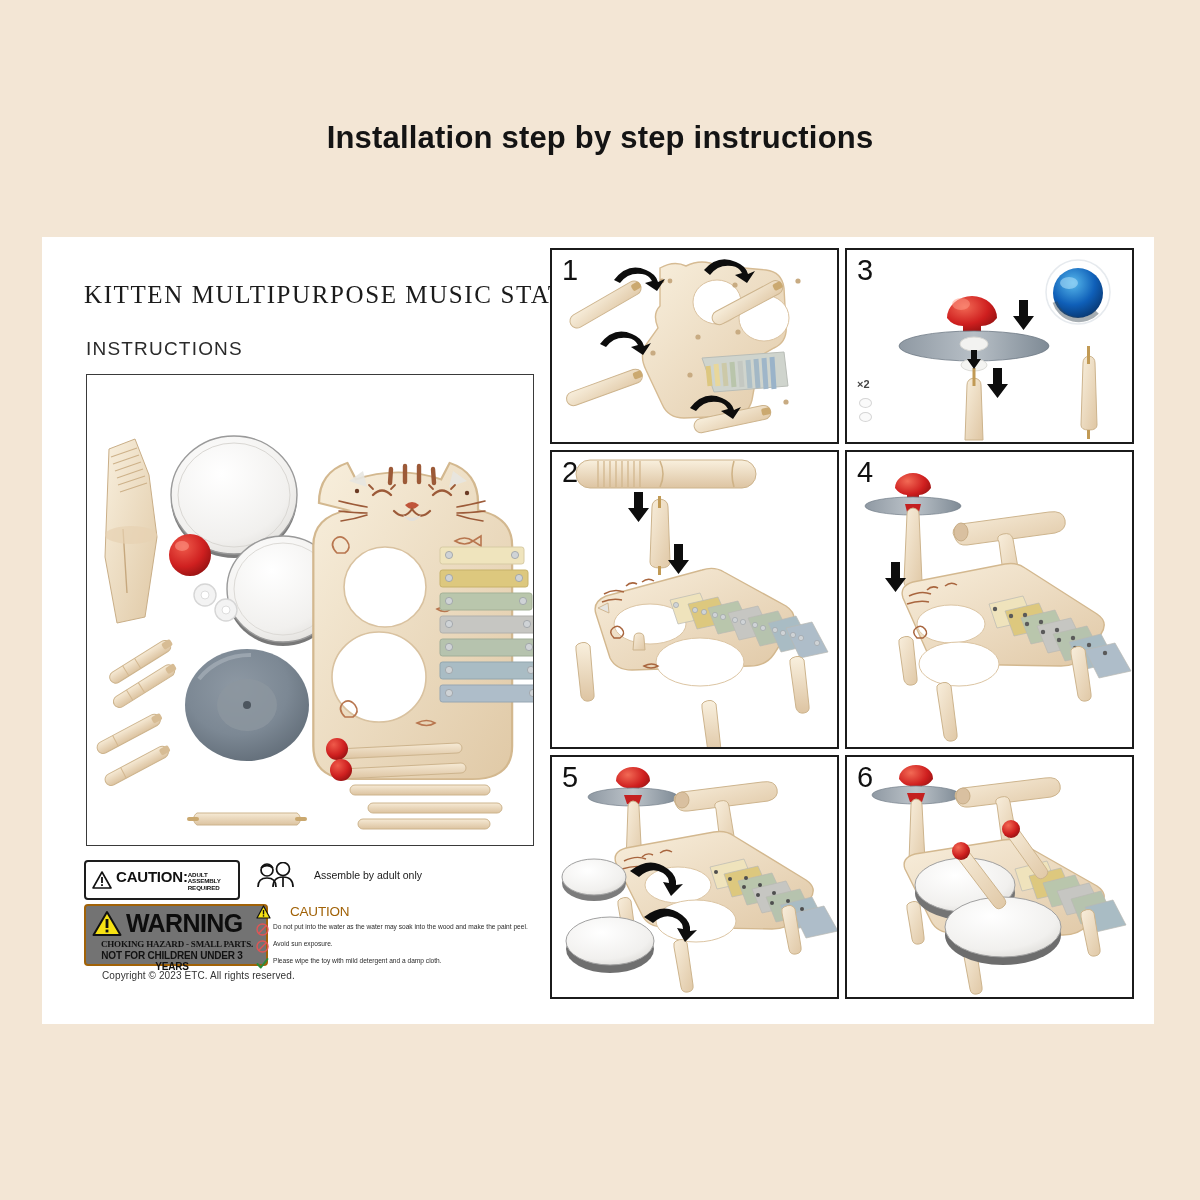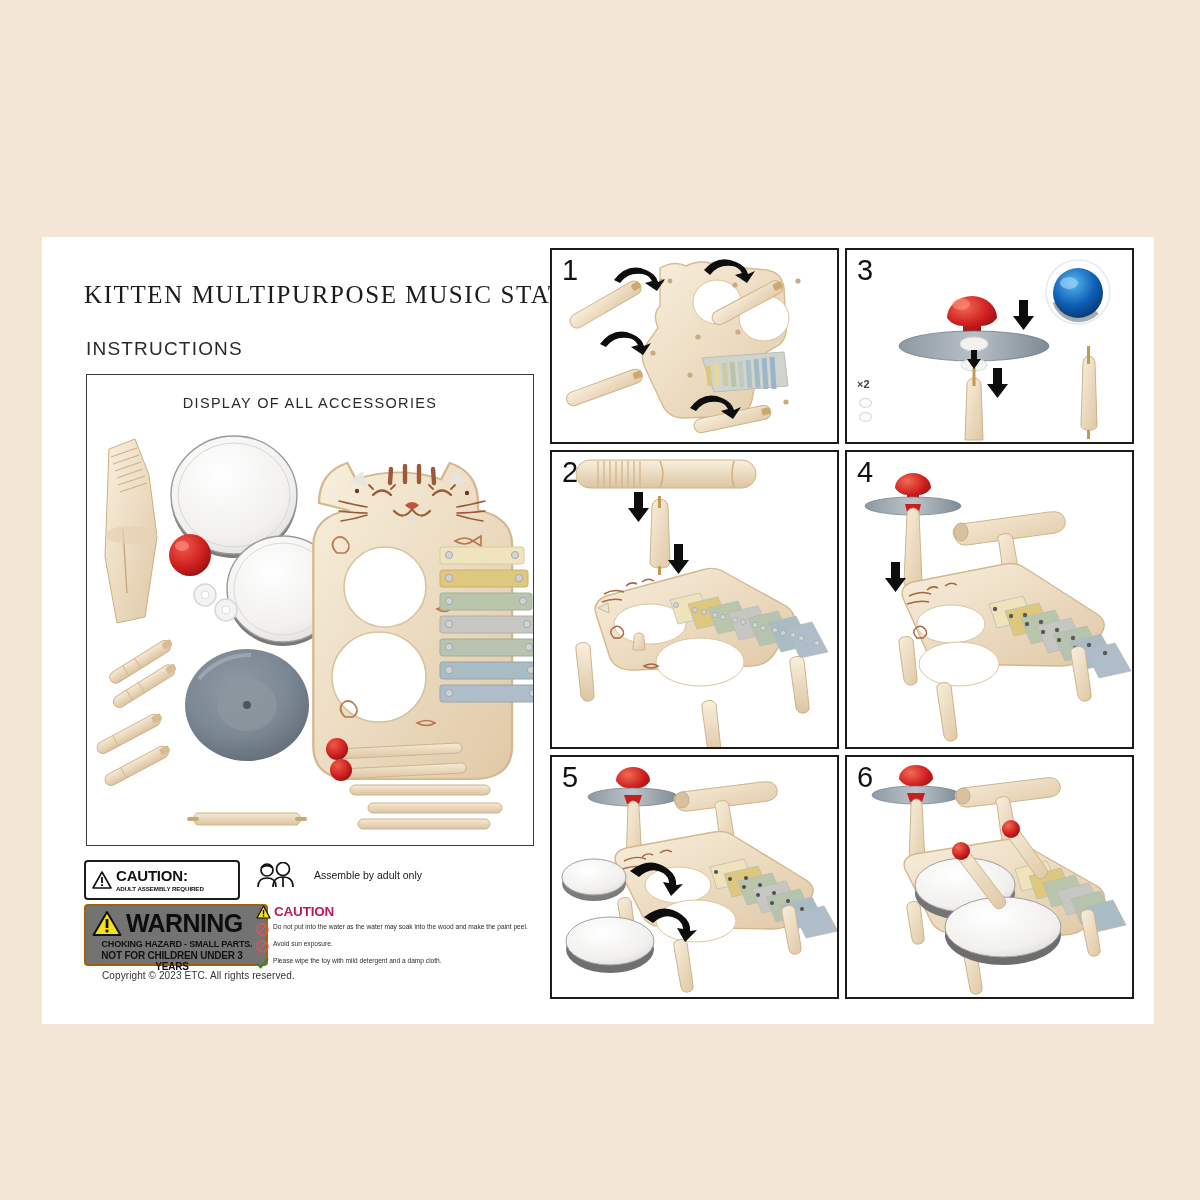--- a/index.html
+++ b/index.html
@@ -52,43 +52,43 @@
   .acc-stage{position:absolute;left:0;top:42px;width:446px;height:424px;}
 
   
   .badges{position:absolute;left:4px;top:590px;width:470px;height:130px;}
   .caution-badge{
     position:absolute;left:0;top:0;width:152px;height:36px;
     border:2px solid #1d1d1d;border-radius:4px;background:#fff;
     display:flex;align-items:center;
   }
   .cb-tri{margin-left:6px;margin-right:4px;}
-  .cb-text{display:flex;flex-direction:column;line-height:1;}
+  .cb-text{display:flex;flex-direction:row;line-height:1;}
   .cb-title{font-size:15px;font-weight:bold;color:#111;letter-spacing:-.2px;}
   .cb-sub{font-size:6.2px;font-weight:bold;color:#111;letter-spacing:-.1px;margin-top:3px;}
 
   .warning-badge{
     position:absolute;left:0;top:44px;width:180px;height:58px;
     border:2px solid #a16207;border-radius:4px;background:#737373;
   }
   .wb-row{position:absolute;left:6px;top:4px;display:flex;align-items:center;}
   .wb-word{font-size:25px;font-weight:bold;color:#0d0d0d;letter-spacing:-.6px;margin-left:4px;line-height:1;}
-  .wb-l1{position:absolute;left:5px;top:33px;width:172px;text-align:center;font-size:9px;font-weight:bold;color:#111;letter-spacing:-.2px;}
+  .wb-l1{position:absolute;left:5px;top:33px;width:172px;text-align:center;font-size:9px;font-weight:bold;color:#111;letter-spacing:-.2px;font-family:Liberation Serif, serif;}
   .wb-l2{position:absolute;left:0;top:44px;width:172px;text-align:center;font-size:10px;font-weight:bold;color:#111;letter-spacing:-.2px;}
 
   .copyright{
     position:absolute;left:2px;top:110px;font-size:10px;color:#333;letter-spacing:.1px;margin-left:16px;
   }
 
   .adult-row{position:absolute;left:172px;top:2px;display:flex;align-items:center;gap:20px;}
   .adult-label{font-size:10.5px;color:#1a1a1a;}
 
   .care{position:absolute;left:172px;top:44px;width:300px;}
   .care-head{display:flex;align-items:center;gap:3px;}
-  .care-head-text{font-size:13.5px;font-weight:bold;color:#be185d;letter-spacing:-.2px;}
+  .care-head-text{font-size:13.5px;font-weight:normal;color:#a16207;letter-spacing:-.2px;margin-left:16px;}
   .care-item{display:flex;align-items:flex-start;gap:4px;margin-top:4px;}
   .care-text{font-size:6.6px;color:#2b2b2b;line-height:1.3;}
 
   
   .steps{position:absolute;left:508px;top:11px;width:590px;height:765px;}
   .panel{
     position:absolute;border:2.2px solid #1b1b1b;background:#fff;overflow:hidden;
   }
   .p1{left:0;top:0;width:285px;height:192px;}
   .p3{left:295px;top:0;width:285px;height:192px;}
@@ -104,31 +104,31 @@
   .washer-mini{position:absolute;width:11px;height:8px;border-radius:50%;border:1.4px solid #d6d6d6;background:#fafafa;}
 
   svg{display:block;}
   .stage{position:absolute;left:0;top:0;width:100%;height:100%;}
 </style>
 </head>
 <body>
 
 <div class="page">
 
+  <div class="page-title">Installation step by step instructions</div>
 
   <div class="sheet">
 
     <div class="left-col">
 
       <div class="brand-title">KITTEN MULTIPURPOSE MUSIC STATION</div>
       <div class="brand-sub">INSTRUCTIONS</div>
       <div class="title-rule"></div>
 
       <div class="acc-box">
-        <div class="acc-caption">DISPLAY OF ALL ACCESSORIES</div>
 
         <div class="acc-stage">
           <svg viewBox="0 0 446 424" width="446" height="424">
             <defs>
               <linearGradient id="wg" x1="0" y1="0" x2="1" y2="1">
                 <stop offset="0" stop-color="#f8efdd"></stop>
                   <stop offset="1" stop-color="#e0c9a6"></stop>
               </linearGradient>
               <linearGradient id="wg2" x1="0" y1="0" x2="0" y2="1">
                 <stop offset="0" stop-color="#f6ead5"></stop>

